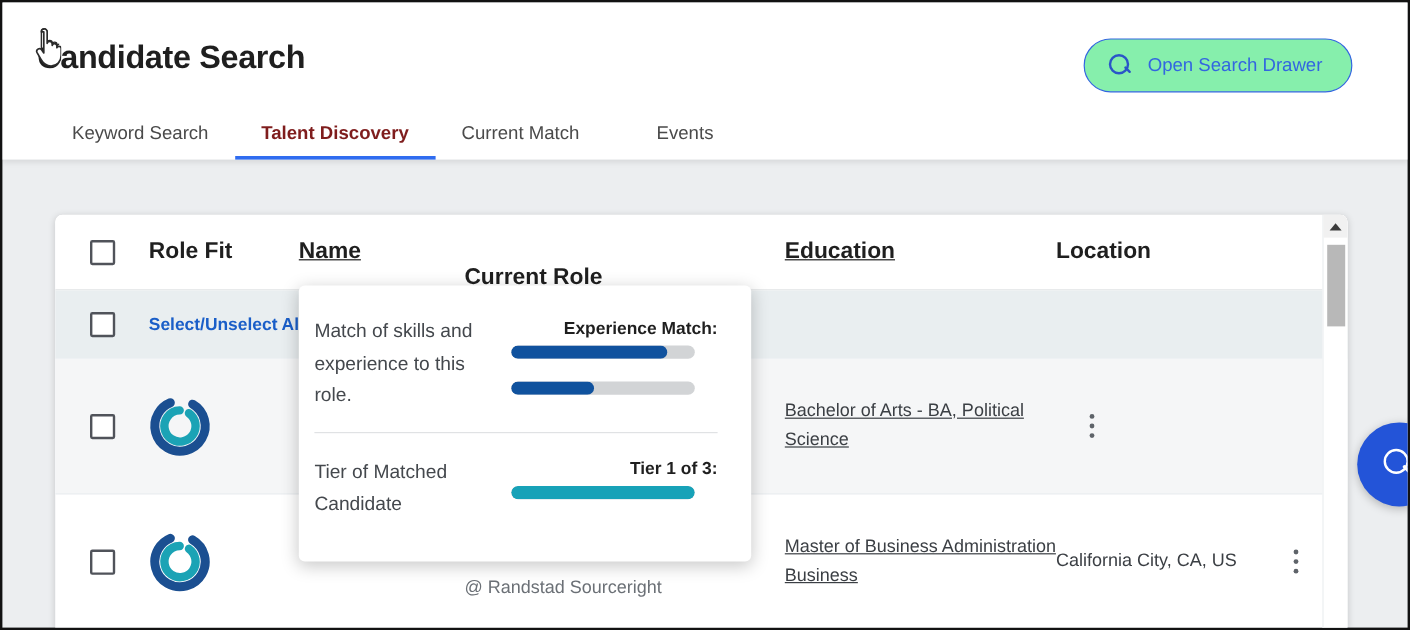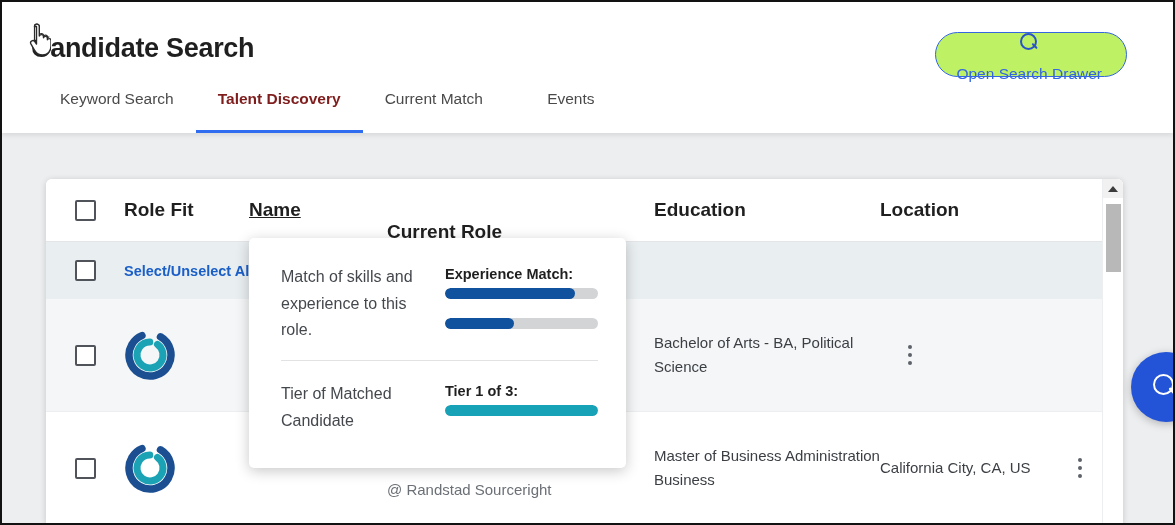--- a/index.html
+++ b/index.html
@@ -51,23 +51,22 @@
     position: absolute;
     right: 46px;
     top: 30px;
     height: 45px;
     padding: 0 24px 0 20px;
     display: flex;
     align-items: center;
     gap: 13px;
     border: 1.5px solid #3366e0;
     border-radius: 24px;
-    background: #bef264;
-    cursor: pointer;
-    flex-direction: column;
+    background: #86efac;
+    cursor: pointer;
   }
   .drawer-btn .label {
     font-size: 15.5px;
     color: #3366e0;
     white-space: nowrap;
   }
   .mag {
     width: 19px; height: 19px;
     position: relative;
     flex: 0 0 auto;
@@ -95,21 +94,21 @@
     position: absolute;
     left: 0;
     top: 88px;
     height: 43px;
     display: flex;
     align-items: stretch;
     padding-left: 36px;
   }
   .tab {
     display: flex;
-    align-items: flex-start;
+    align-items: center;
     justify-content: center;
     padding: 0 22px;
     min-width: 132px;
     font-size: 15.5px;
     color: #4a4a4a;
     cursor: pointer;
     position: relative;
     white-space: nowrap;
   }
   .tab.active { color: #7f1d1d; font-weight: 700; }
@@ -147,21 +146,21 @@
     font-weight: 700;
     color: #1f1f1f;
     white-space: nowrap;
   }
 
   
   .c-check { width: 78px; display: flex; justify-content: center; flex: 0 0 auto; }
   .c-fit   { width: 125px; flex: 0 0 auto; }
   .c-name  { width: 138px; flex: 0 0 auto; text-decoration: underline; }
   .c-role  { width: 267px; flex: 0 0 auto; margin-top: 44px; }
-  .c-edu   { width: 226px; flex: 0 0 auto; }
+  .c-edu   { width: 226px; flex: 0 0 auto; text-decoration: underline; }
   .c-loc   { width: 170px; flex: 0 0 auto; }
   .c-kebab { width: 60px; display: flex; justify-content: center; flex: 0 0 auto; }
 
   .checkbox {
     width: 21px; height: 21px;
     border: 2px solid #50535a;
     border-radius: 2px;
     background: #fff;
     cursor: pointer;
   }
@@ -271,40 +270,41 @@
   .tooltip {
     position: absolute;
     left: 247px;
     top: 236px;
     width: 377px;
     height: 230px;
     background: #ffffff;
     border-radius: 5px;
     box-shadow: 0 3px 14px rgba(0,0,0,0.22);
     z-index: 20;
-    padding: 26px 28px 22px 32px;
+    padding: 26px 28px 22px 13px;
   }
   .tt-section {
     display: flex;
     gap: 16px;
   }
   .tt-desc {
     width: 148px;
     font-size: 16px;
     color: #44484d;
     line-height: 1.66;
     flex: 0 0 auto;
   }
   .tt-bars { flex: 1 1 auto; padding-top: 2px; }
   .tt-bar-label {
     font-size: 14.5px;
     font-weight: 700;
     color: #1f1f1f;
     margin-bottom: 6px;
     white-space: nowrap;
+    text-align: right;
   }
   .bar-track {
     width: 153px;
     height: 11px;
     border-radius: 6px;
     background: #d2d4d6;
     overflow: hidden;
     margin-bottom: 19px;
   }
   .bar-fill {

